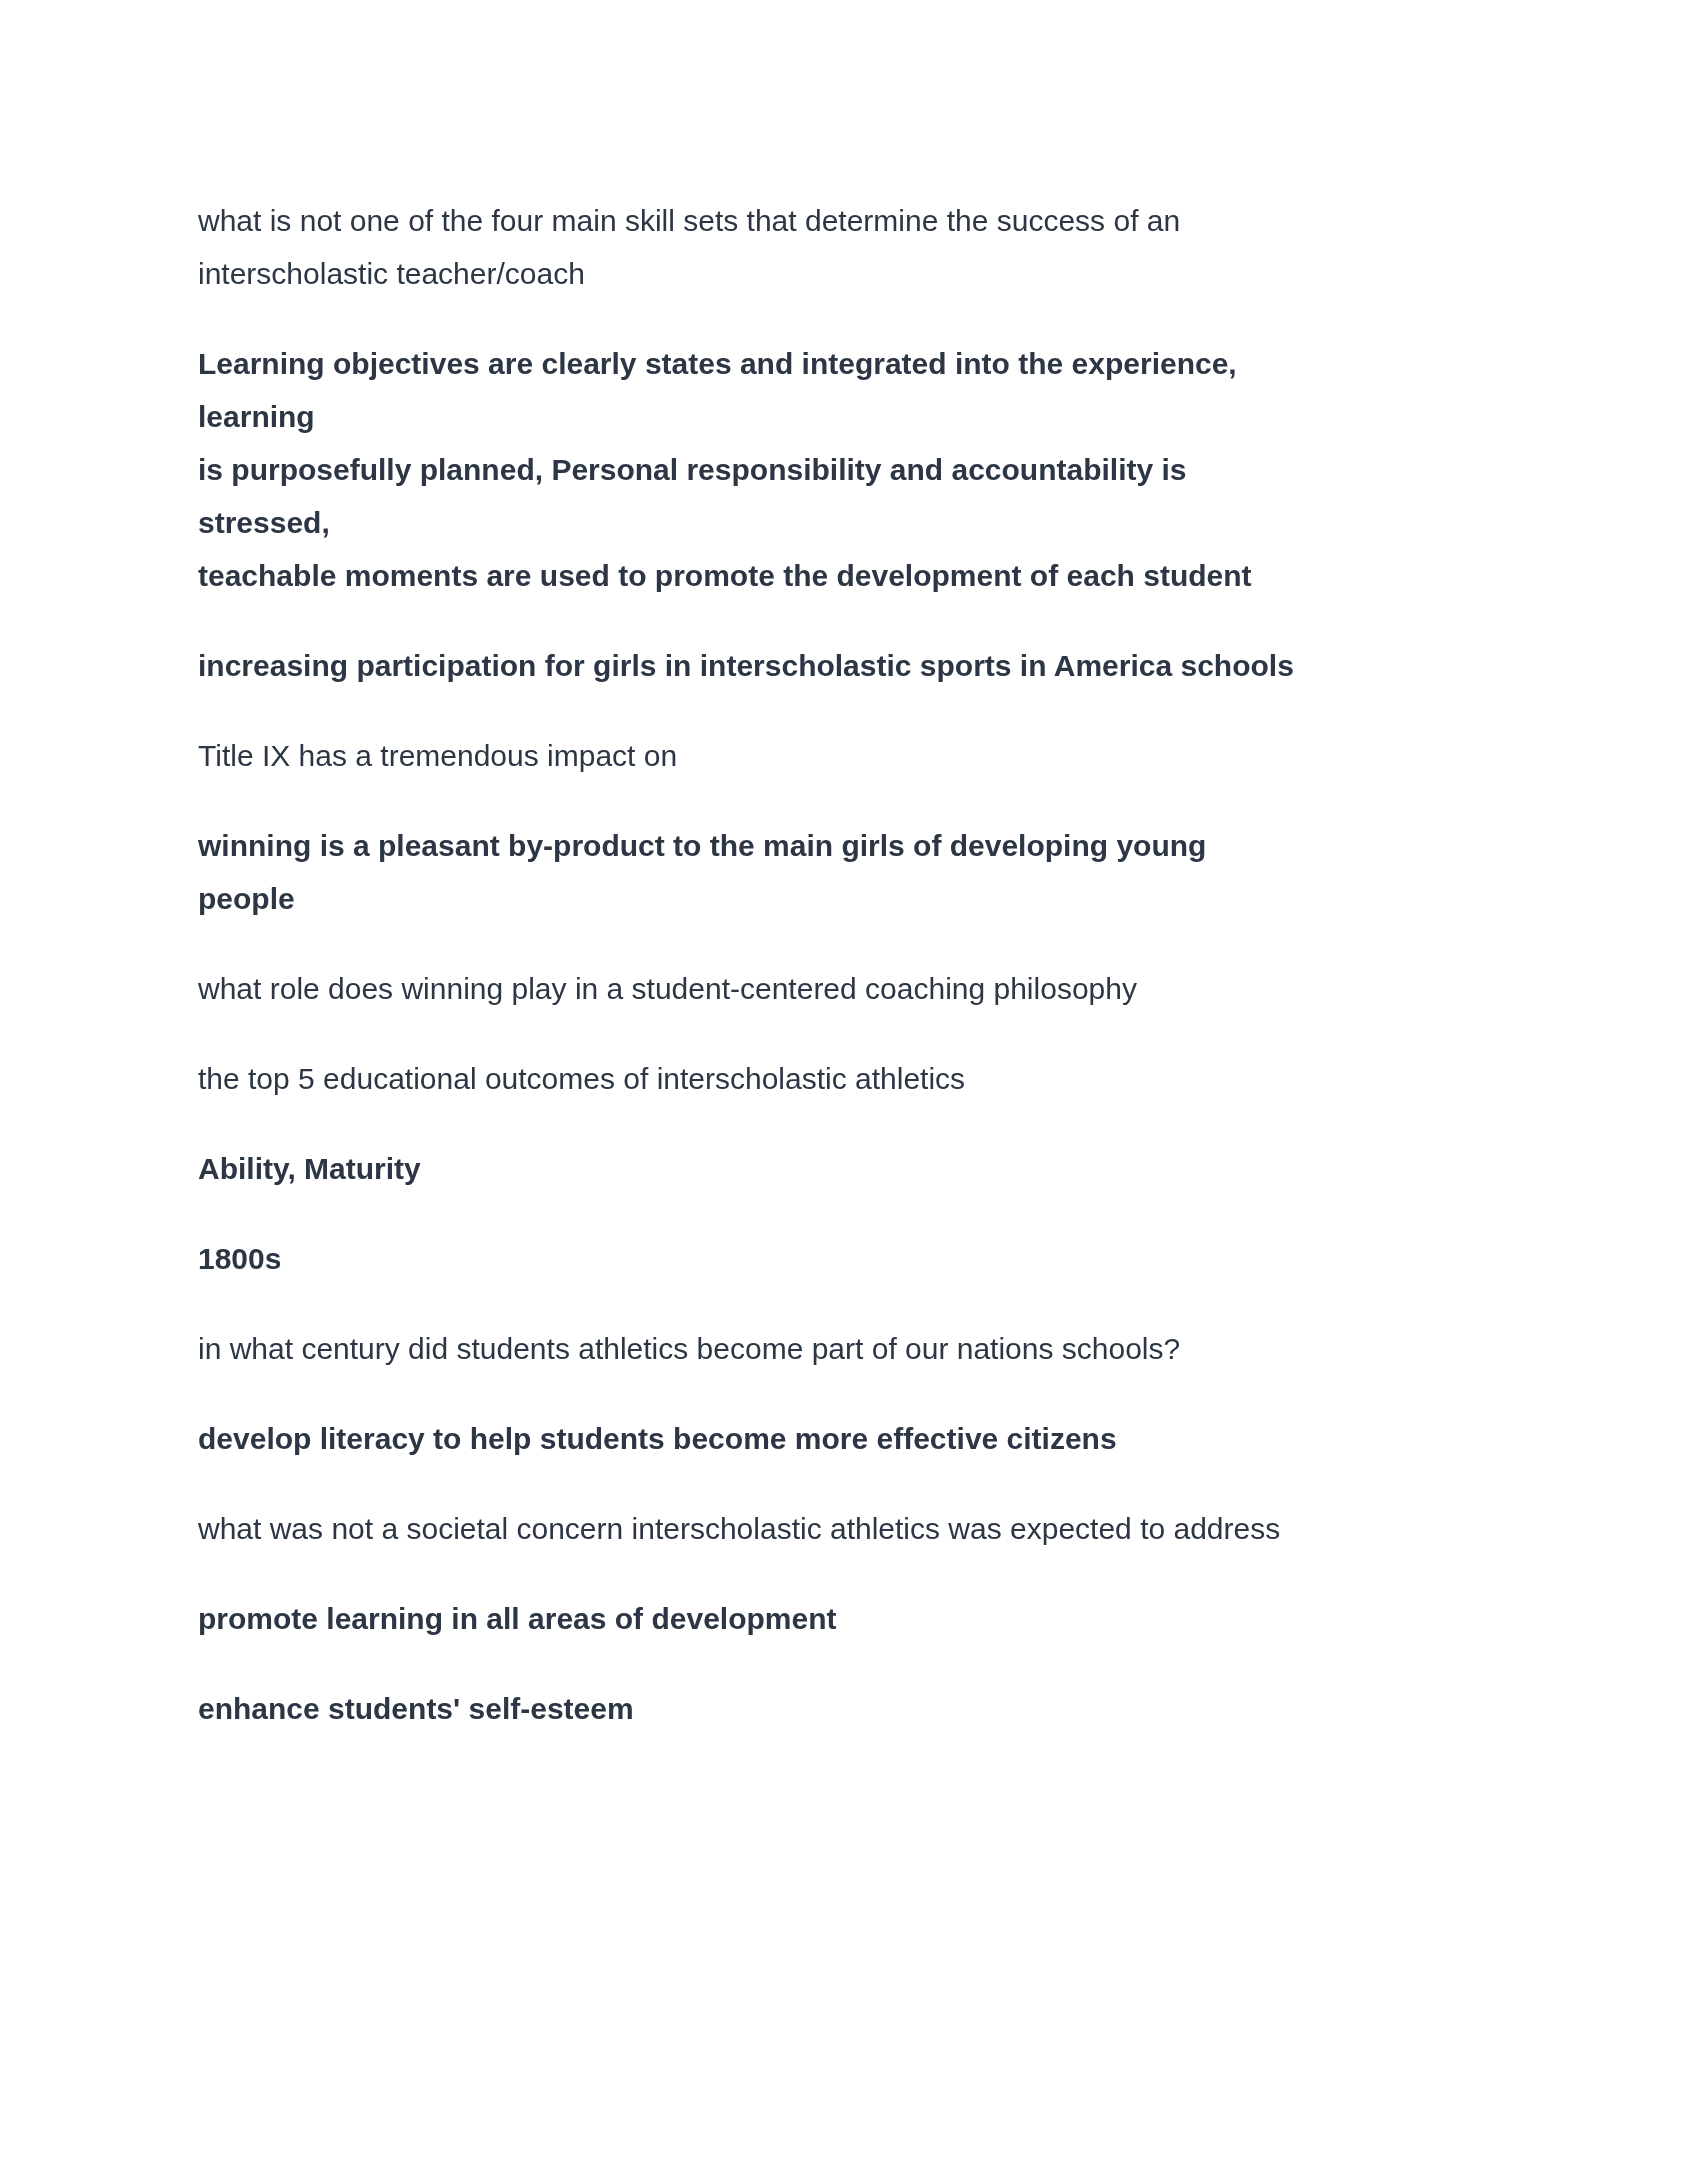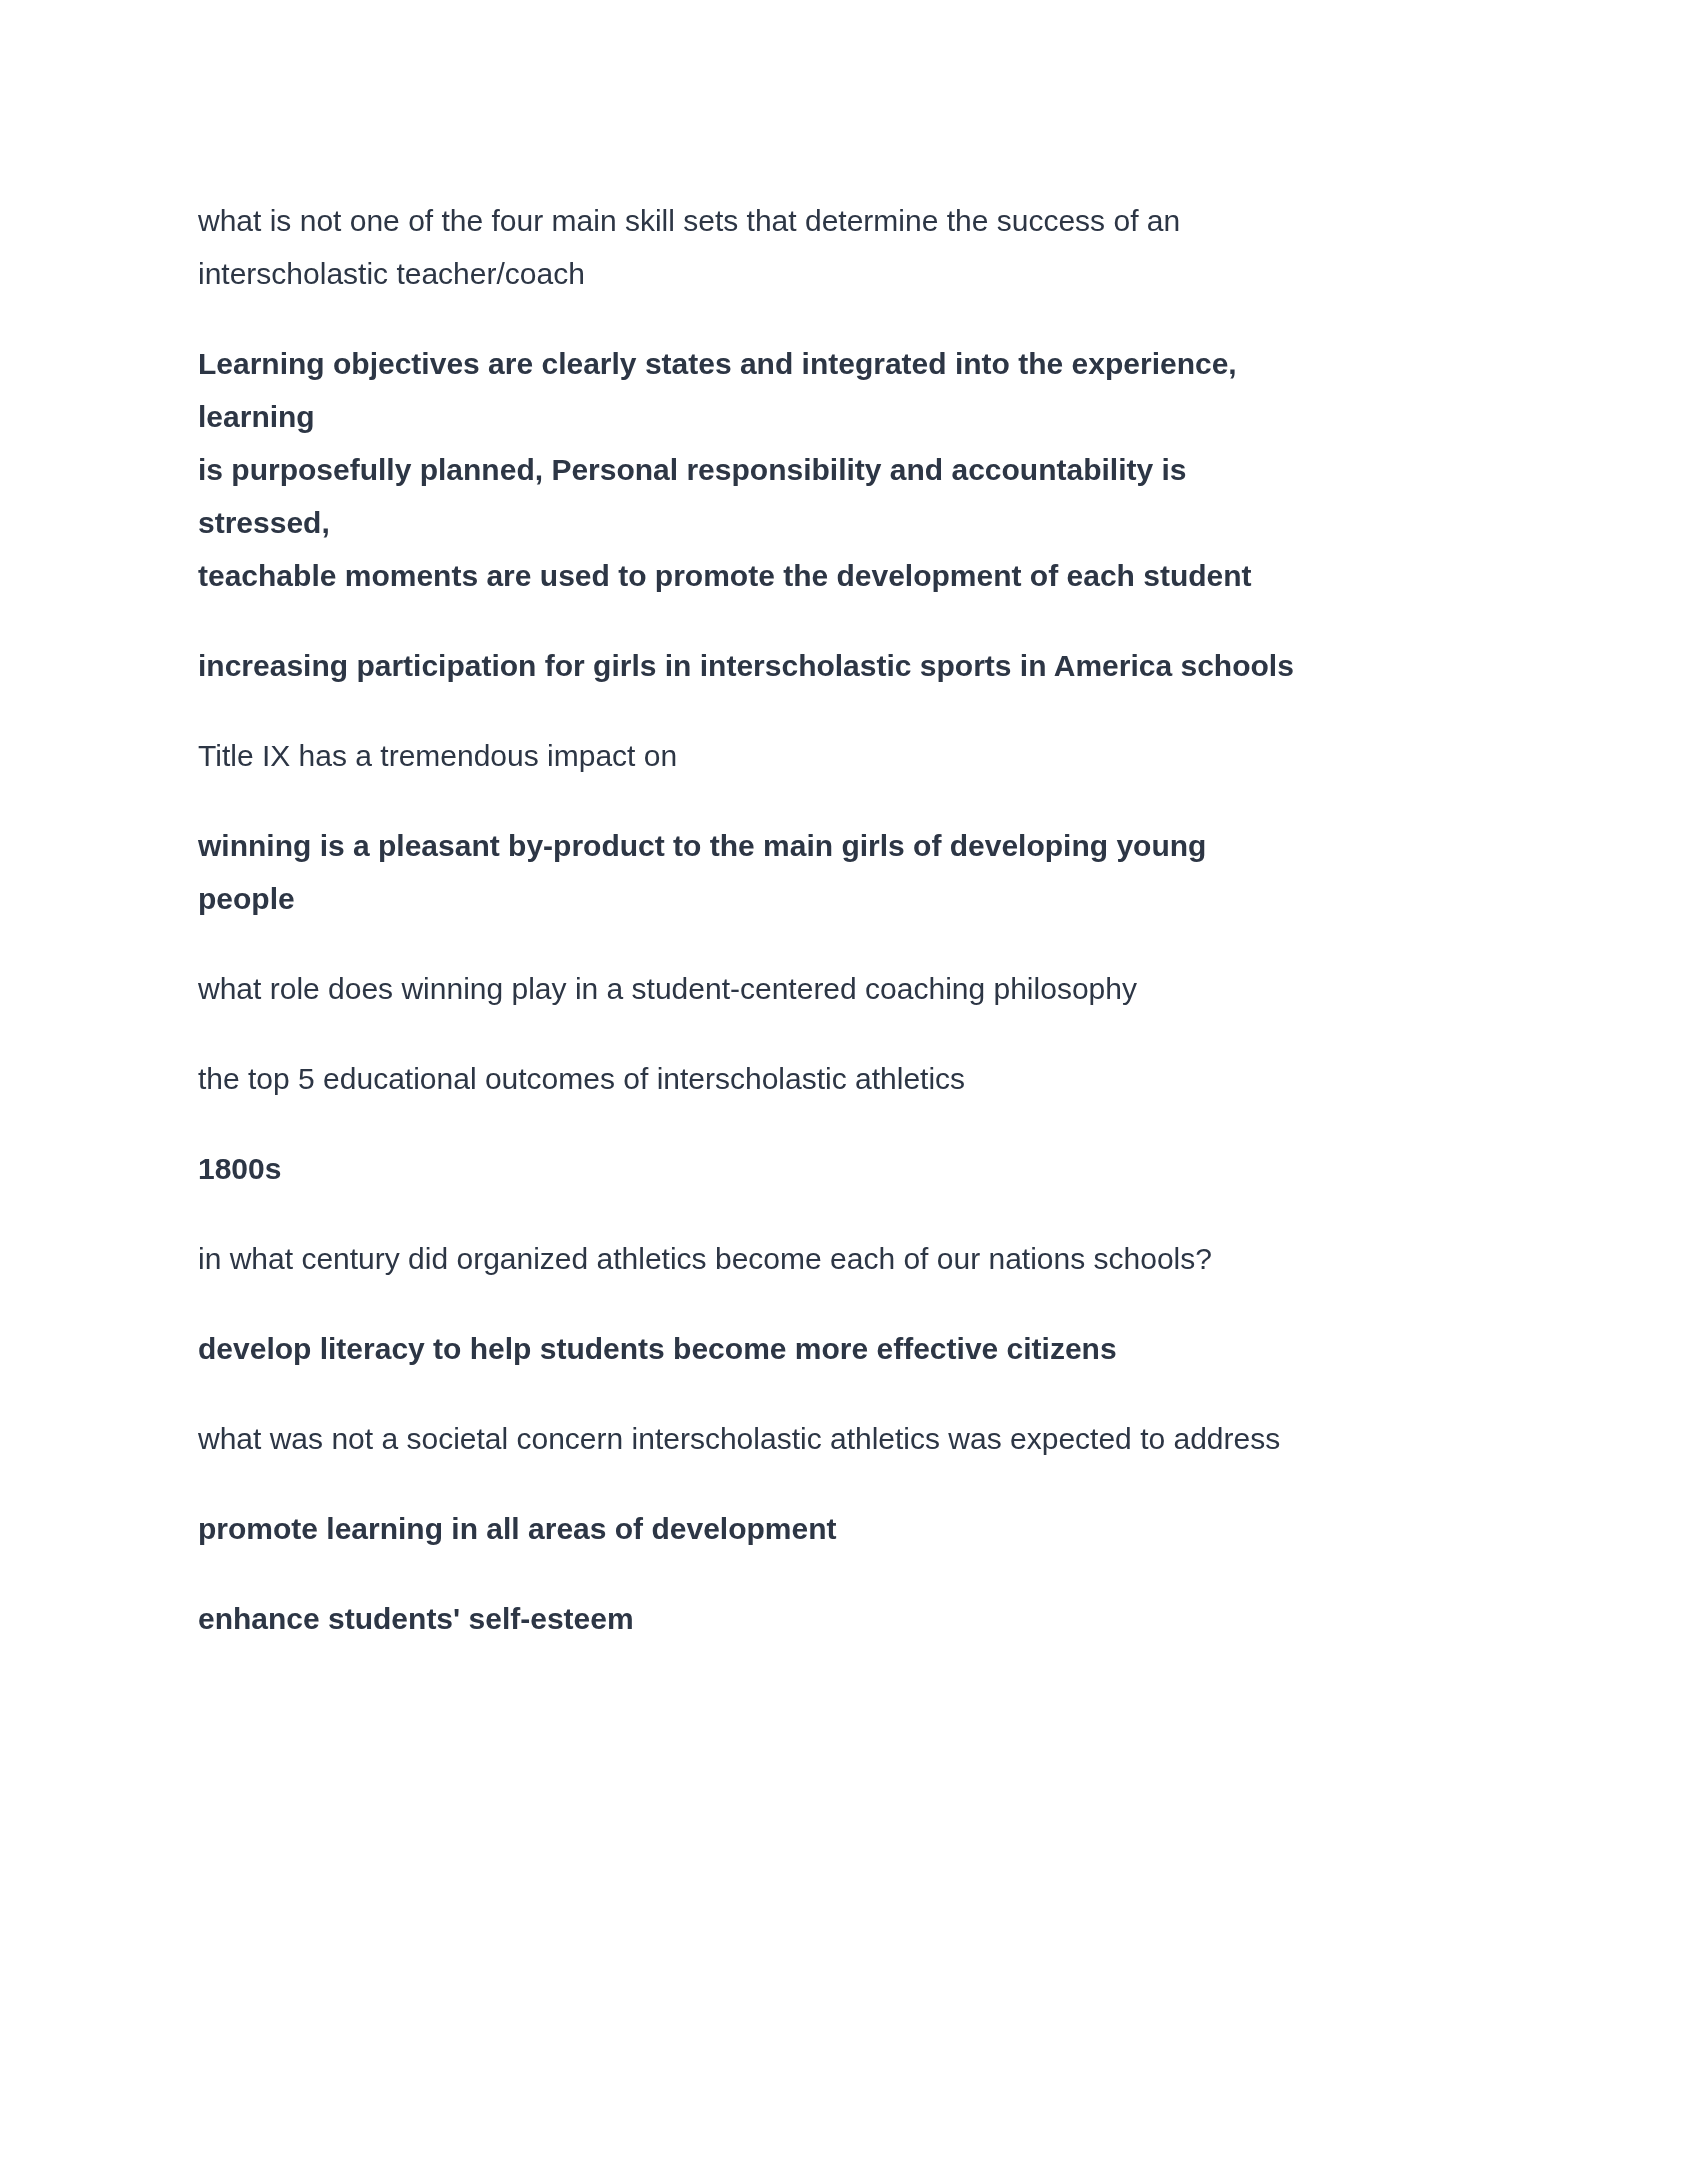--- a/index.html
+++ b/index.html
@@ -38,20 +38,21 @@
   <p class="question">what is not one of the four main skill sets that determine the success of an
 interscholastic teacher/coach</p>
   <p class="answer">Learning objectives are clearly states and integrated into the experience, learning
 is purposefully planned, Personal responsibility and accountability is stressed,
 teachable moments are used to promote the development of each student</p>
   <p class="answer">increasing participation for girls in interscholastic sports in America schools</p>
   <p class="question">Title IX has a tremendous impact on</p>
   <p class="answer">winning is a pleasant by-product to the main girls of developing young people</p>
   <p class="question">what role does winning play in a student-centered coaching philosophy</p>
   <p class="question">the top 5 educational outcomes of interscholastic athletics</p>
+  <p class="answer">Ability, Maturity</p>
   <p class="answer">1800s</p>
-  <p class="question">in what century did organized athletics become each of our nations schools?</p>
+  <p class="question">in what century did students athletics become part of our nations schools?</p>
   <p class="answer">develop literacy to help students become more effective citizens</p>
   <p class="question">what was not a societal concern interscholastic athletics was expected to address</p>
   <p class="answer">promote learning in all areas of development</p>
   <p class="answer">enhance students' self-esteem</p>
 </main>
 
 
 </body></html>

